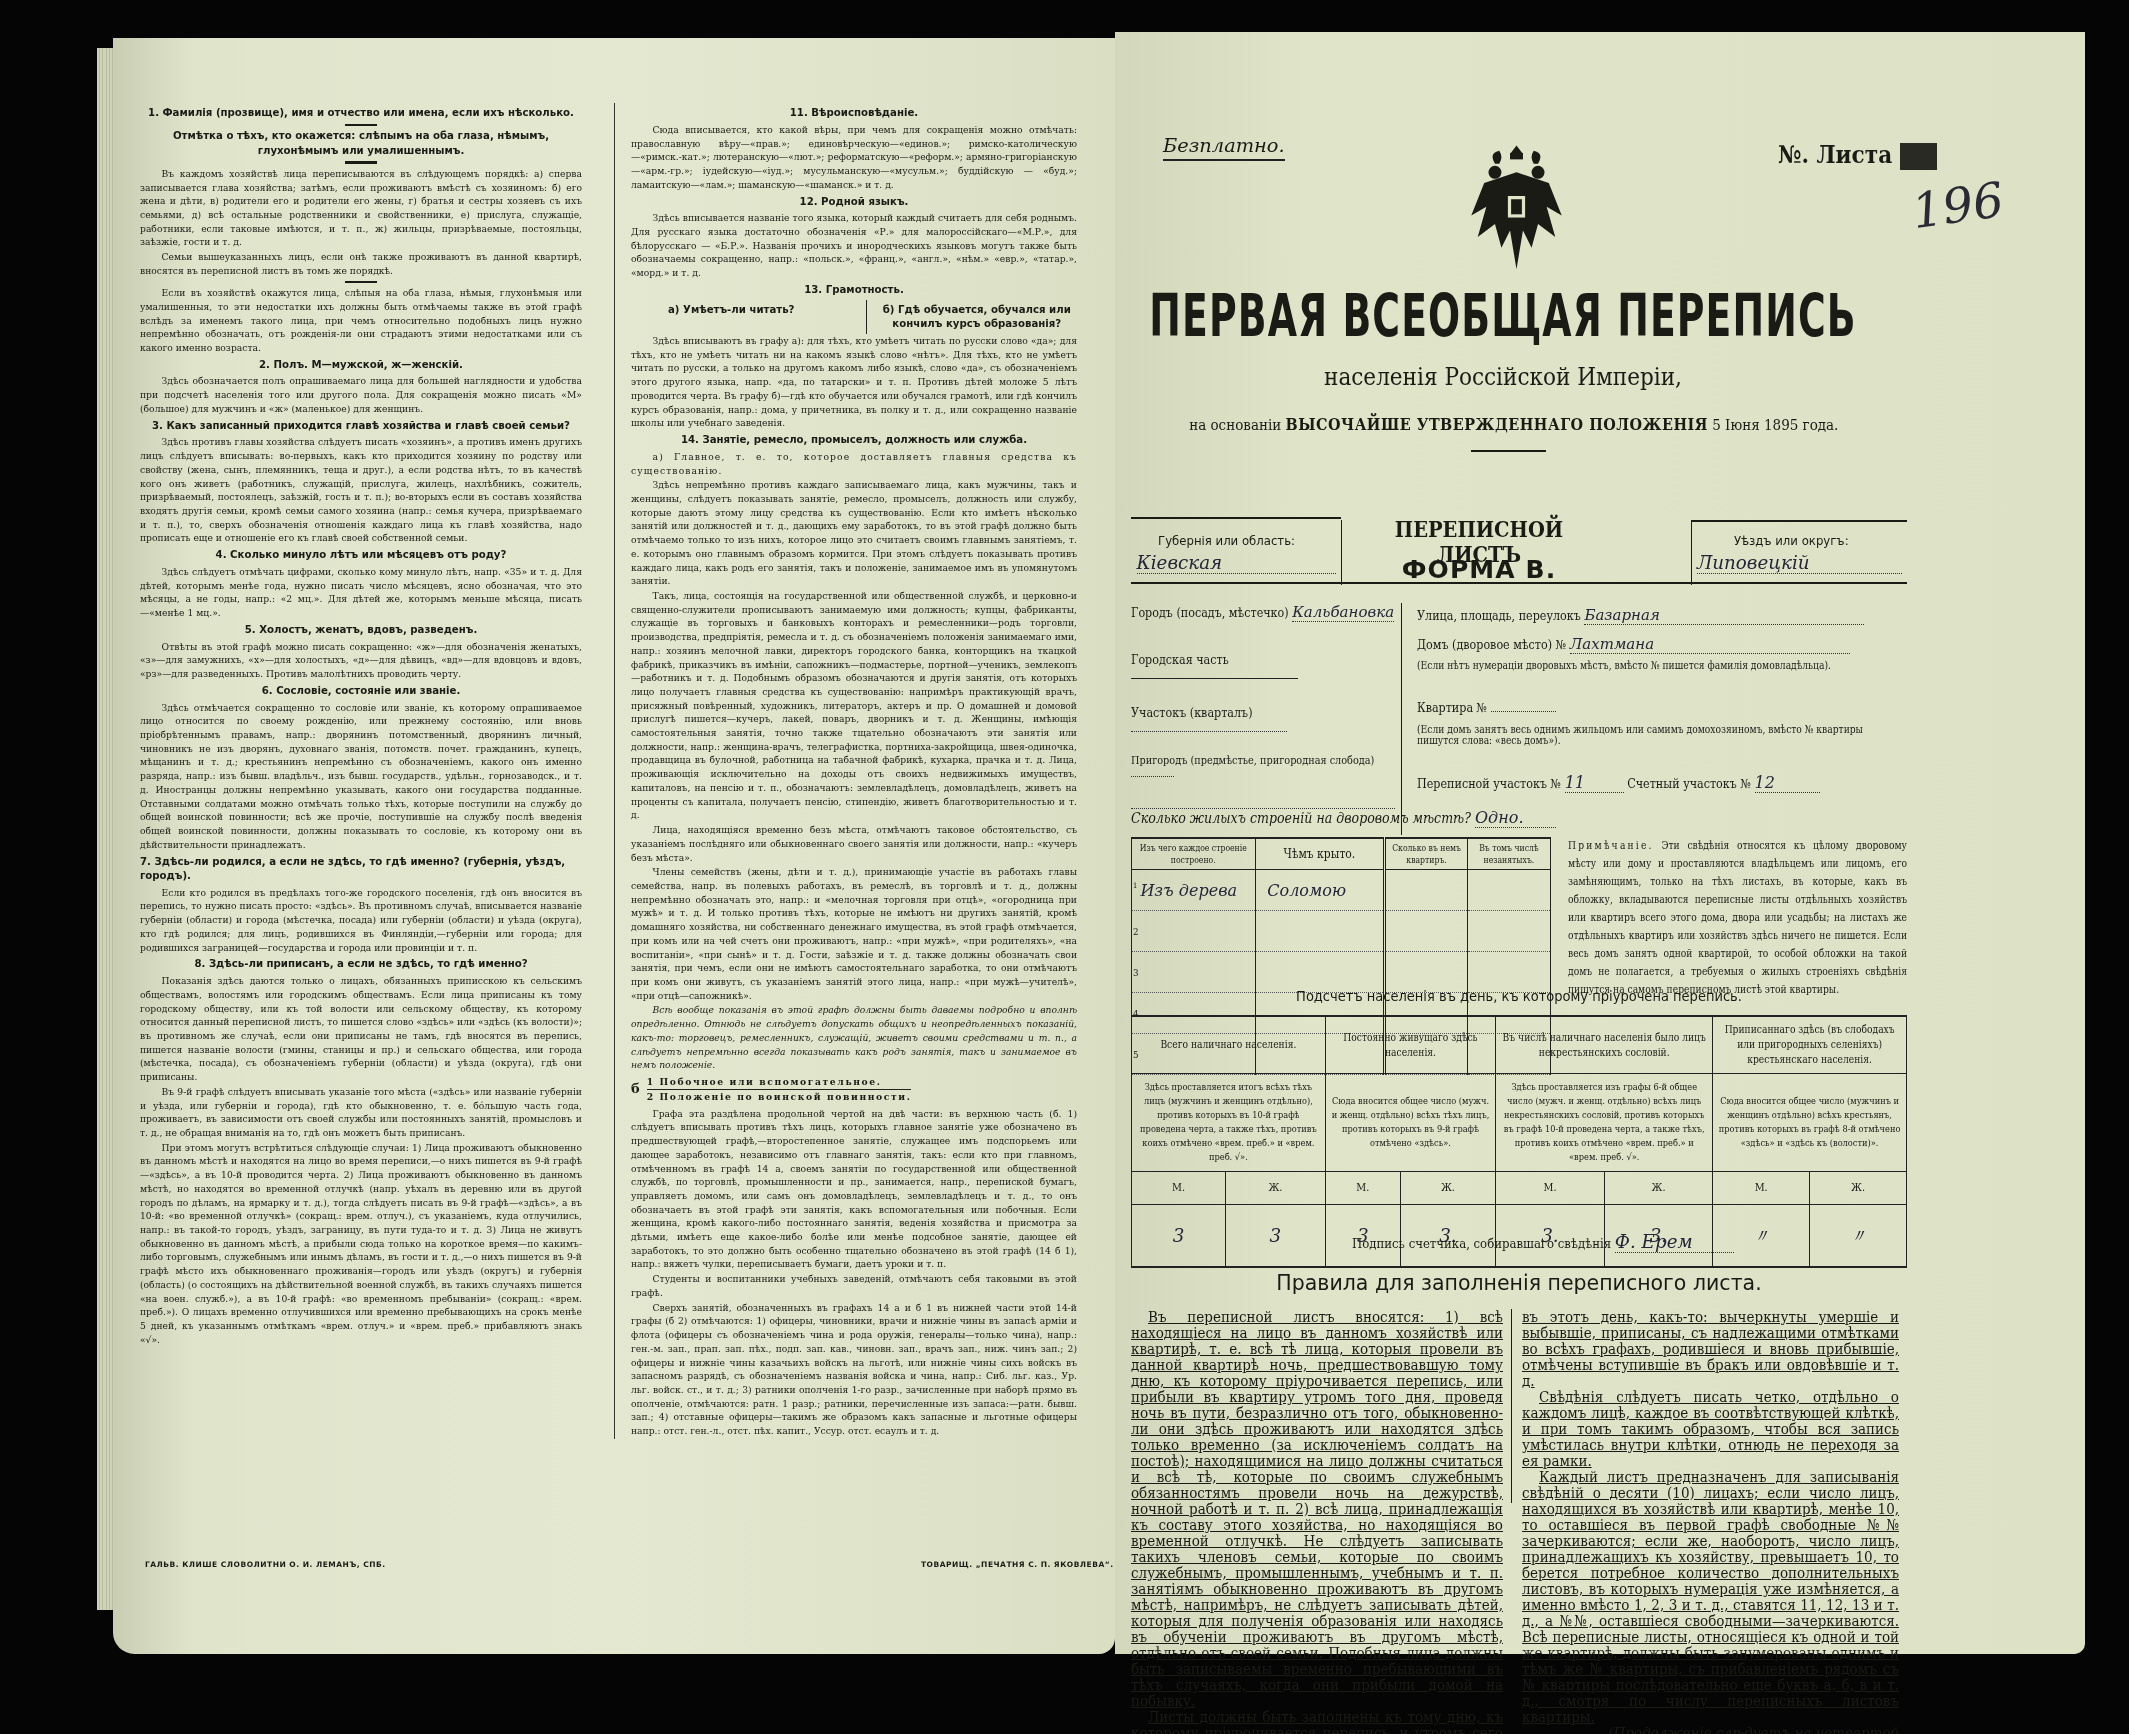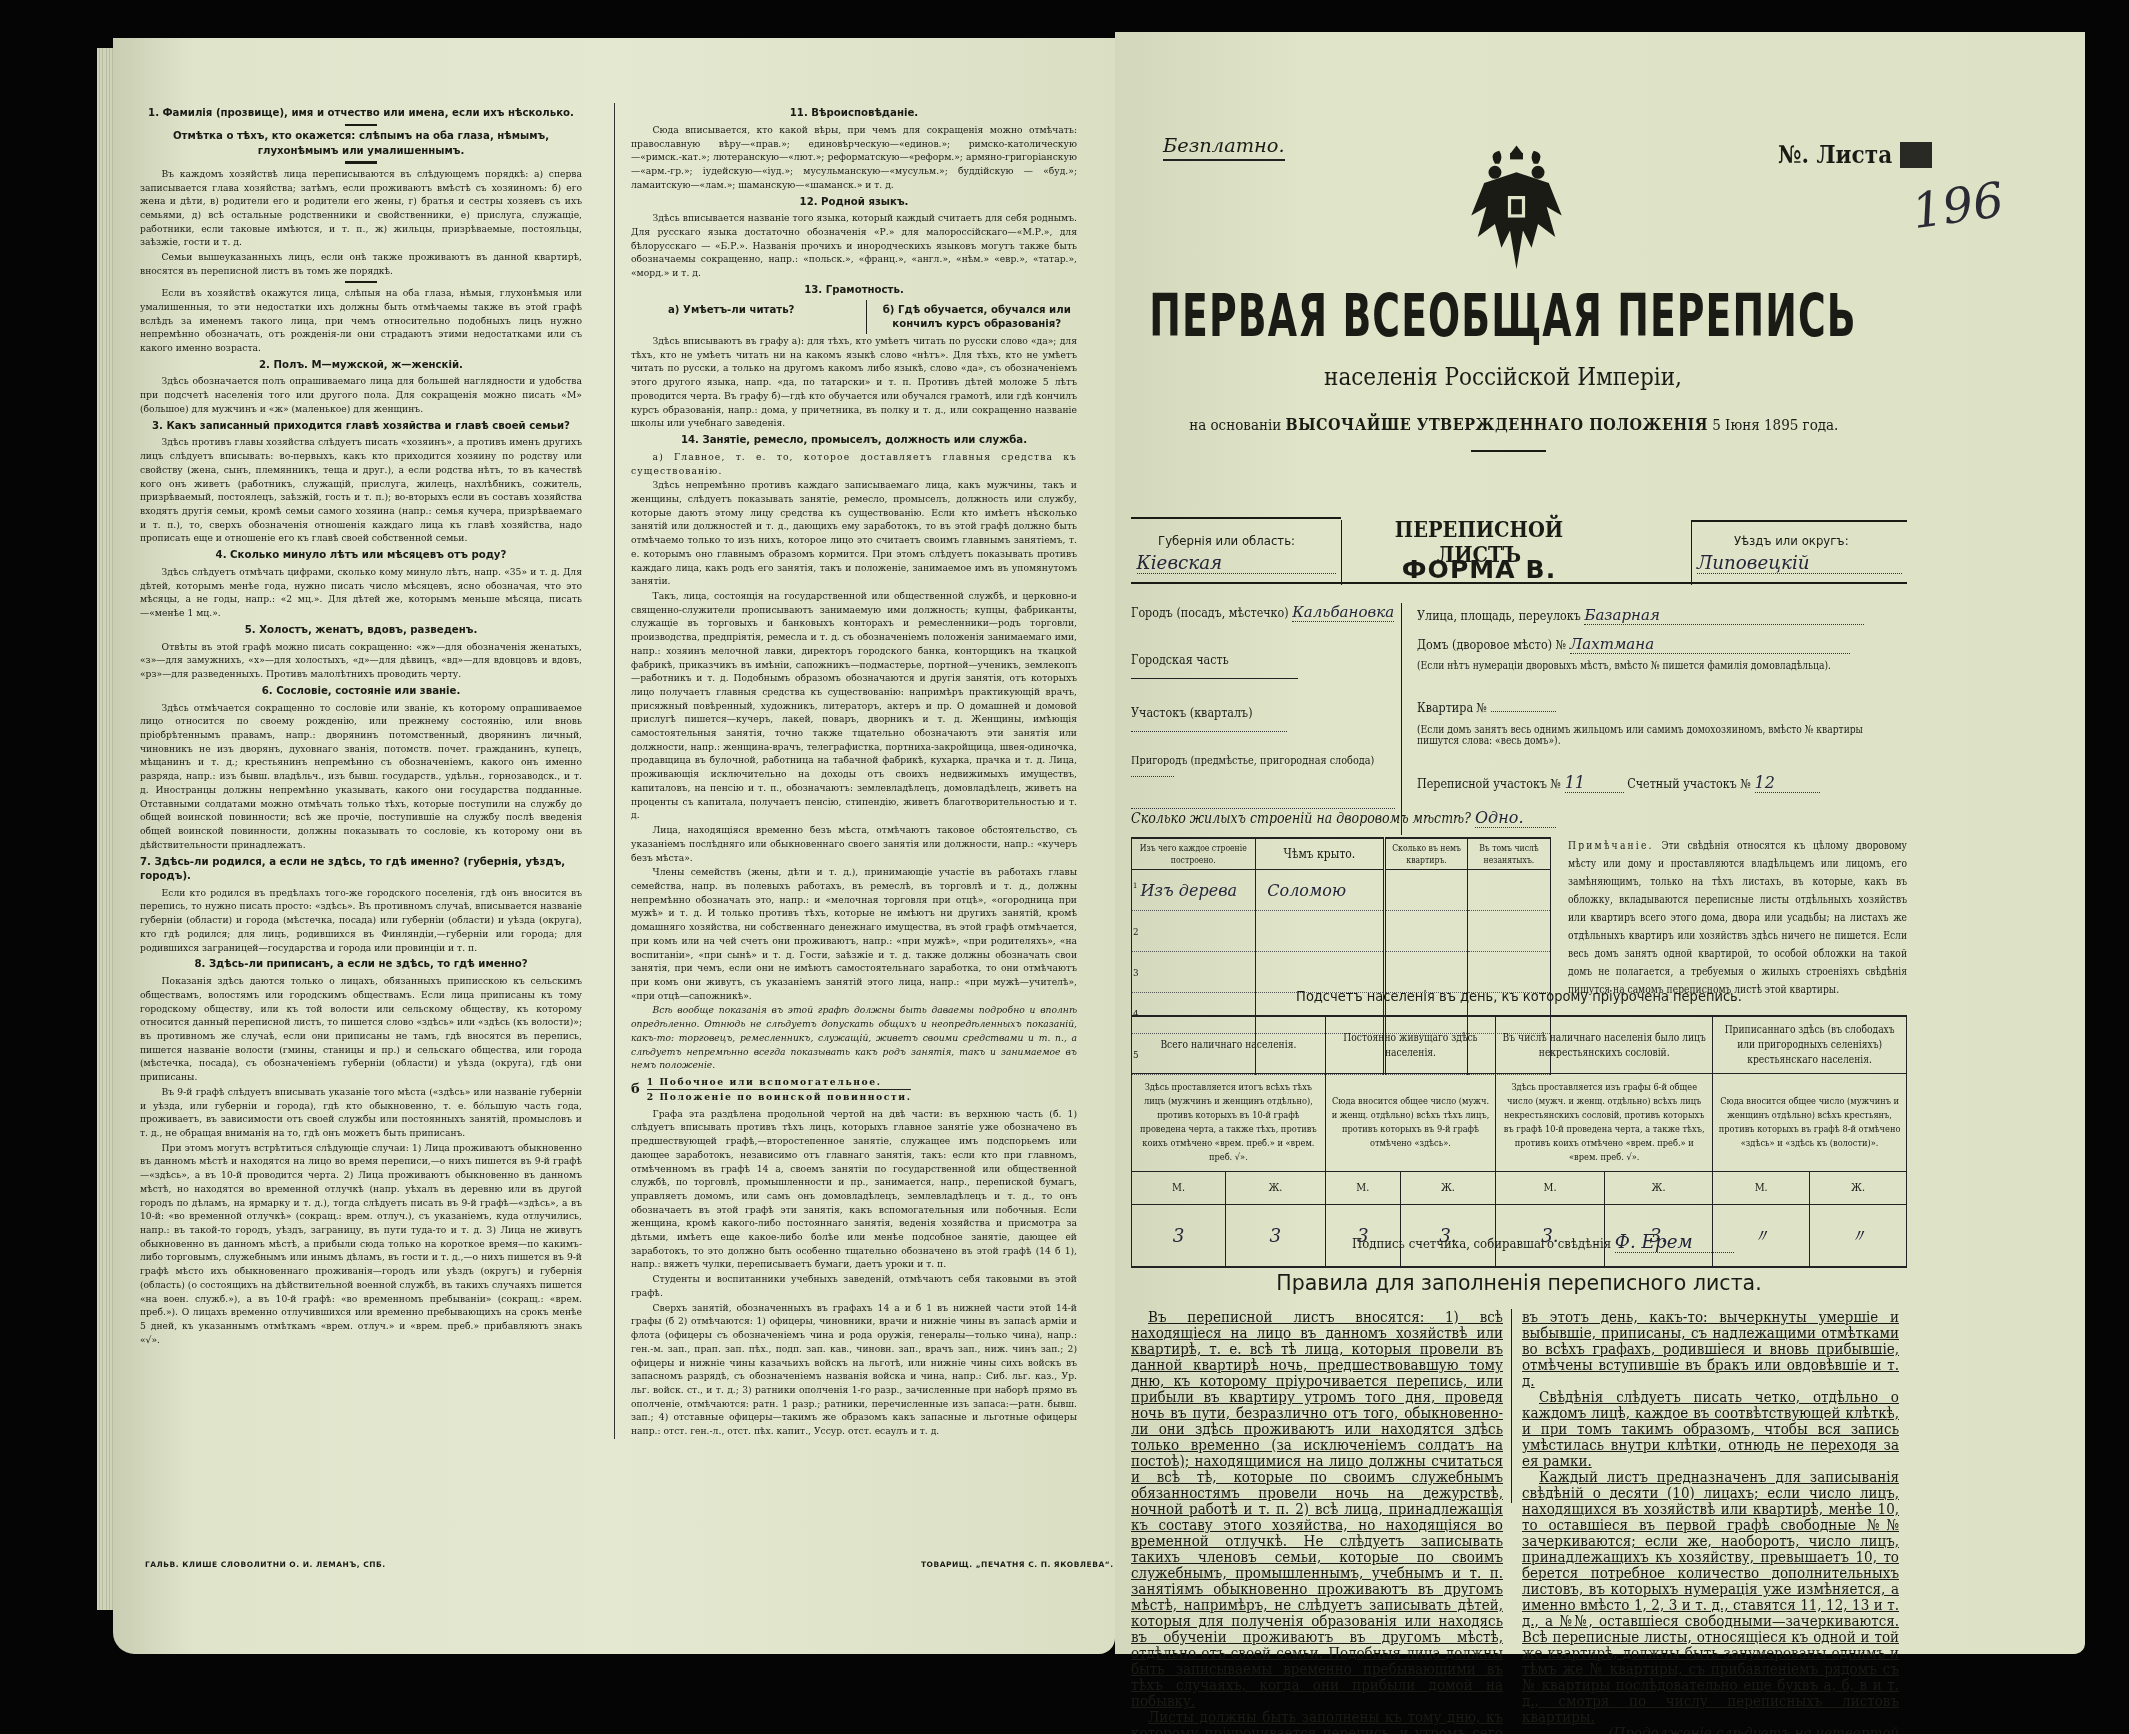--- a/index.html
+++ b/index.html
@@ -16,21 +16,21 @@
   #colA{left:27px;top:65px;width:442px;}
   #colB{left:501px;top:65px;width:463px;border-left:1.1px solid #333;padding-left:16px;box-sizing:border-box;}
   .split{display:flex;}
   .split>div{flex:1;}
   .split>div+div{border-left:1.1px solid #222;padding-left:10px;margin-left:34px;}
   .imprint{position:absolute;font-family:"DejaVu Sans",sans-serif;font-size:7.5px;font-weight:bold;letter-spacing:0.5px;}
   
   .abs{position:absolute;}
   #free{left:48px;top:102px;font-size:19.4px;font-style:italic;font-family:"DejaVu Serif",serif;border-bottom:2.2px solid #222;padding-bottom:2.2px;}
   #sheetno{left:663px;top:108px;font-size:24px;font-family:"DejaVu Serif Condensed","DejaVu Serif",serif;font-weight:bold;}
-  #sheetno .hand{font-family:Liberation Serif, serif;font-style:italic;margin-top:20px;}
+  #sheetno .hand{font-family:Liberation Mono, monospace;font-style:italic;margin-top:20px;}
   #emblem{left:345px;top:108px;width:113px;height:140px;}
   #handnum{left:797px;top:145px;font-size:48px;font-style:italic;color:#2a2a35;transform:rotate(-8deg);}
   #title1{left:0;width:776px;top:259px;text-align:center;font-family:"DejaVu Sans Condensed","DejaVu Sans",sans-serif;font-weight:bold;font-size:42px;letter-spacing:1.1px;transform:scaleY(1.4);}
   #title2{left:0;width:776px;top:331px;text-align:center;font-size:24px;font-family:"DejaVu Serif Condensed","DejaVu Serif",serif;}
   #title3{left:10.8px;width:776px;top:383px;text-align:center;font-size:15px;font-family:"DejaVu Serif Condensed","DejaVu Serif",serif;}
   #title3 b{font-weight:bold;font-size:16px;letter-spacing:0.5px;}
   #title-rule{left:356px;top:418px;width:75px;height:2.2px;background:#1b1b16;}
   .line{position:absolute;background:#1b1b16;}
   .lbl{position:absolute;font-family:"DejaVu Sans Condensed","DejaVu Sans",sans-serif;font-size:13px;}
   .form{position:absolute;font-family:"DejaVu Serif Condensed","DejaVu Serif",serif;font-size:12.4px;}

